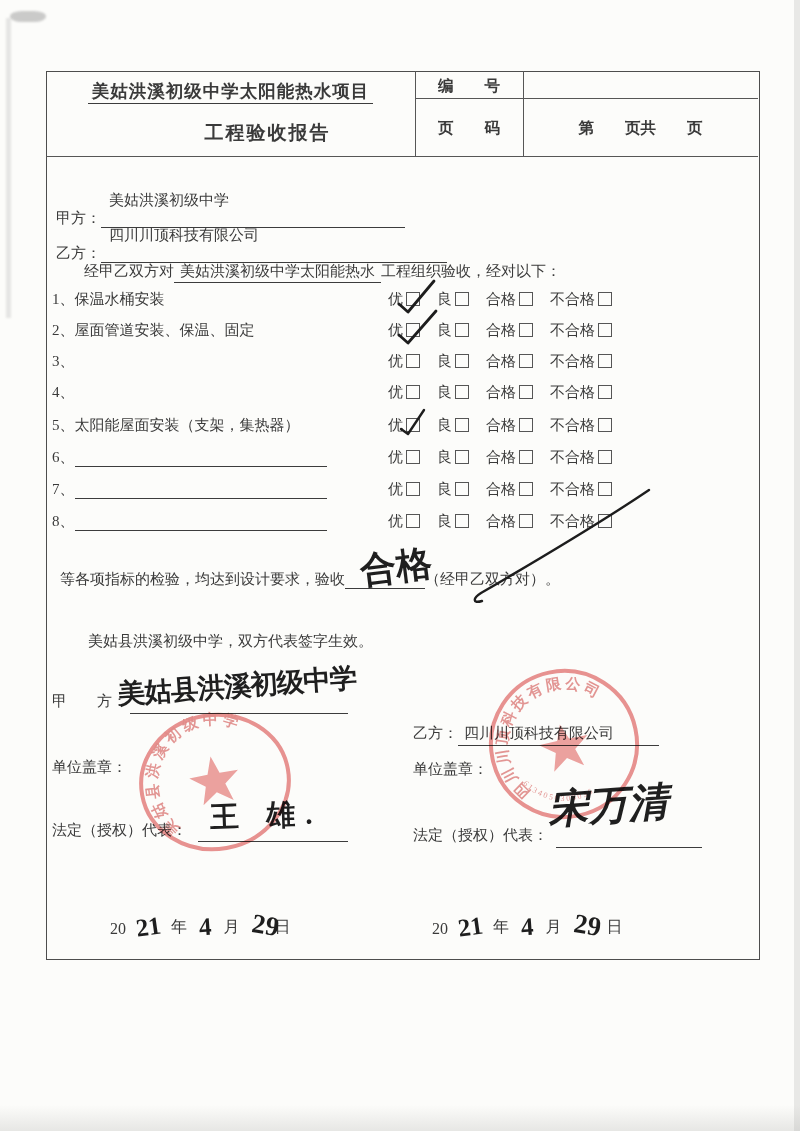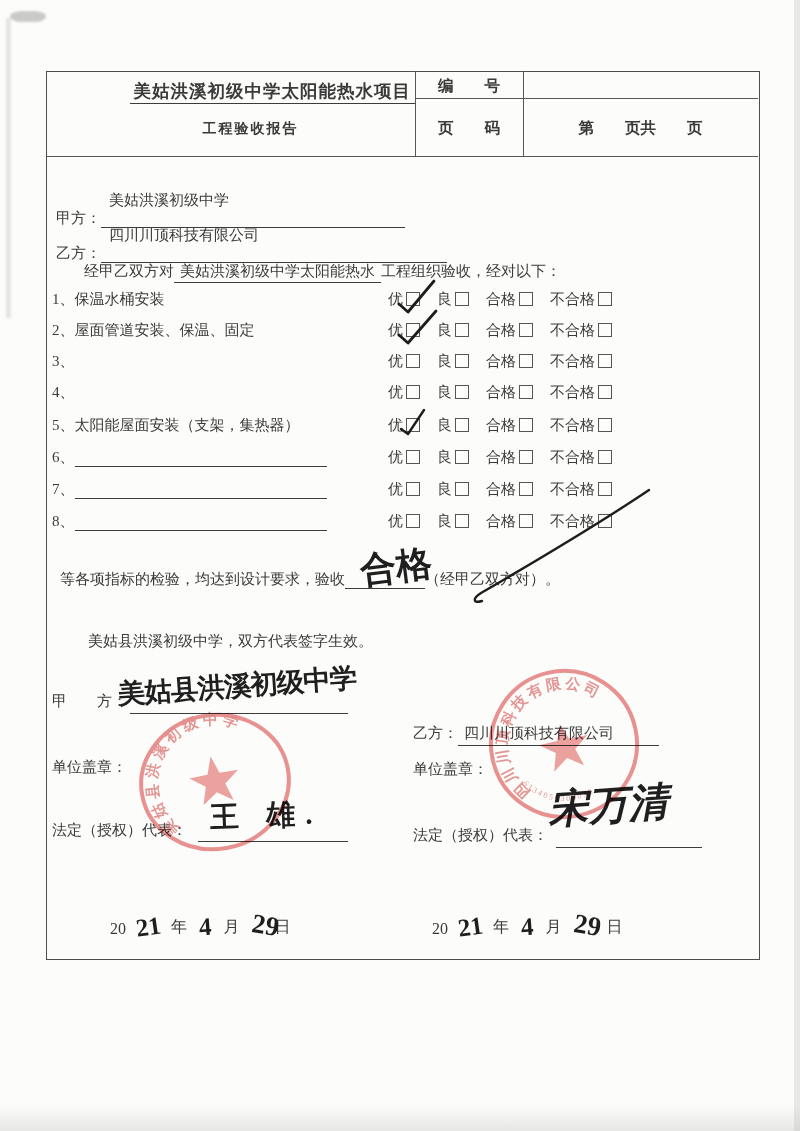--- a/index.html
+++ b/index.html
@@ -15,23 +15,23 @@
   .edge-right{position:absolute;right:0;top:0;width:6px;height:100%;background:rgba(185,185,185,.30);}
   .edge-bottom{position:absolute;left:0;bottom:0;width:100%;height:26px;background:linear-gradient(to bottom,rgba(180,180,178,0),rgba(175,175,172,.28));}
 
   
   .frame{position:absolute;left:46px;top:71px;width:712px;height:887px;border:1.6px solid #4d4d4d;}
   .hline,.vline{position:absolute;background:#565656;}
   .hline{height:1.4px;}
   .vline{width:1.4px;}
 
   .t{position:absolute;white-space:nowrap;}
-  .title1{left:46px;top:79px;width:369px;text-align:right;font-size:17.5px;font-weight:bold;letter-spacing:1px;}
+  .title1{left:46px;top:79px;width:369px;text-align:center;font-size:17.5px;font-weight:bold;letter-spacing:1px;}
   .title1 span{border-bottom:1.6px solid #3c3c3c;padding:0 4px 2px;}
-  .title2{left:46px;top:120px;width:369px;text-align:center;font-size:14px;font-weight:bold;letter-spacing:2px;padding-left:20px;}
+  .title2{left:63px;top:120px;width:369px;text-align:center;font-size:19px;font-weight:bold;letter-spacing:2px;padding-left:20px;}
   .cell-label{width:108px;text-align:center;font-size:15.5px;font-weight:bold;}
   .pageval{left:523px;top:118px;width:235px;text-align:center;font-size:15.5px;font-weight:bold;}
 
   .ul{border-bottom:1.4px solid #3c3c3c;display:inline-block;}
   .party{left:56px;display:flex;align-items:flex-end;}
   .party .ul{padding:0 0 17px 8px;}
   .intro{left:84px;top:262px;}
   .intro .ul{padding:0 6px 1px;}
 
   .check-row{position:absolute;left:52px;display:flex;align-items:center;height:20px;}

